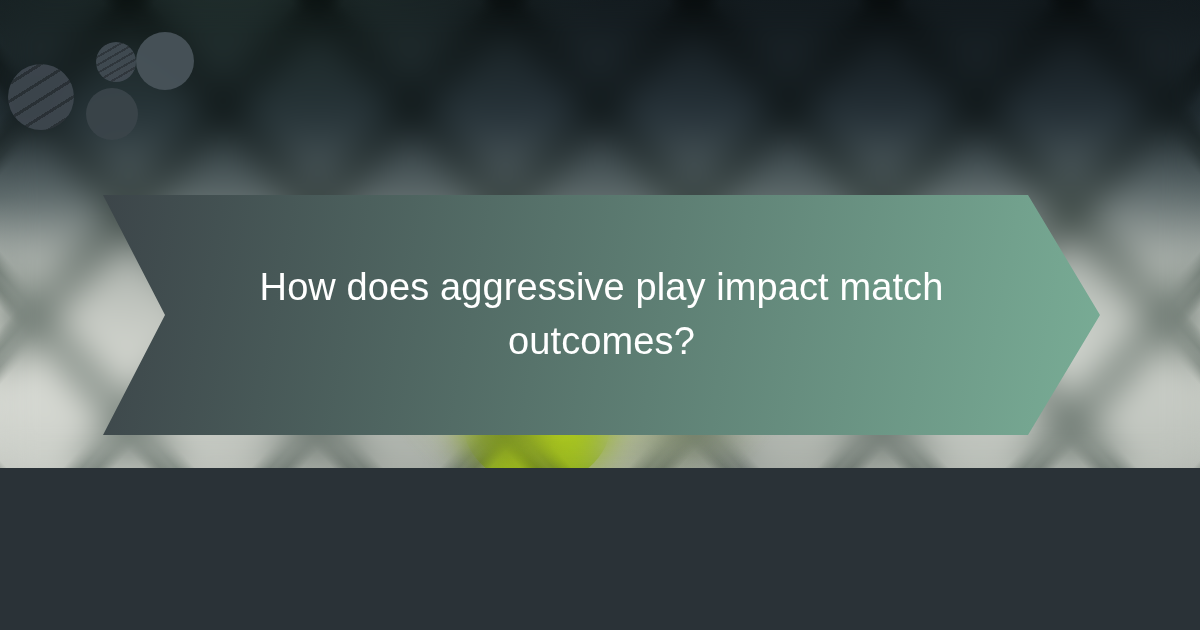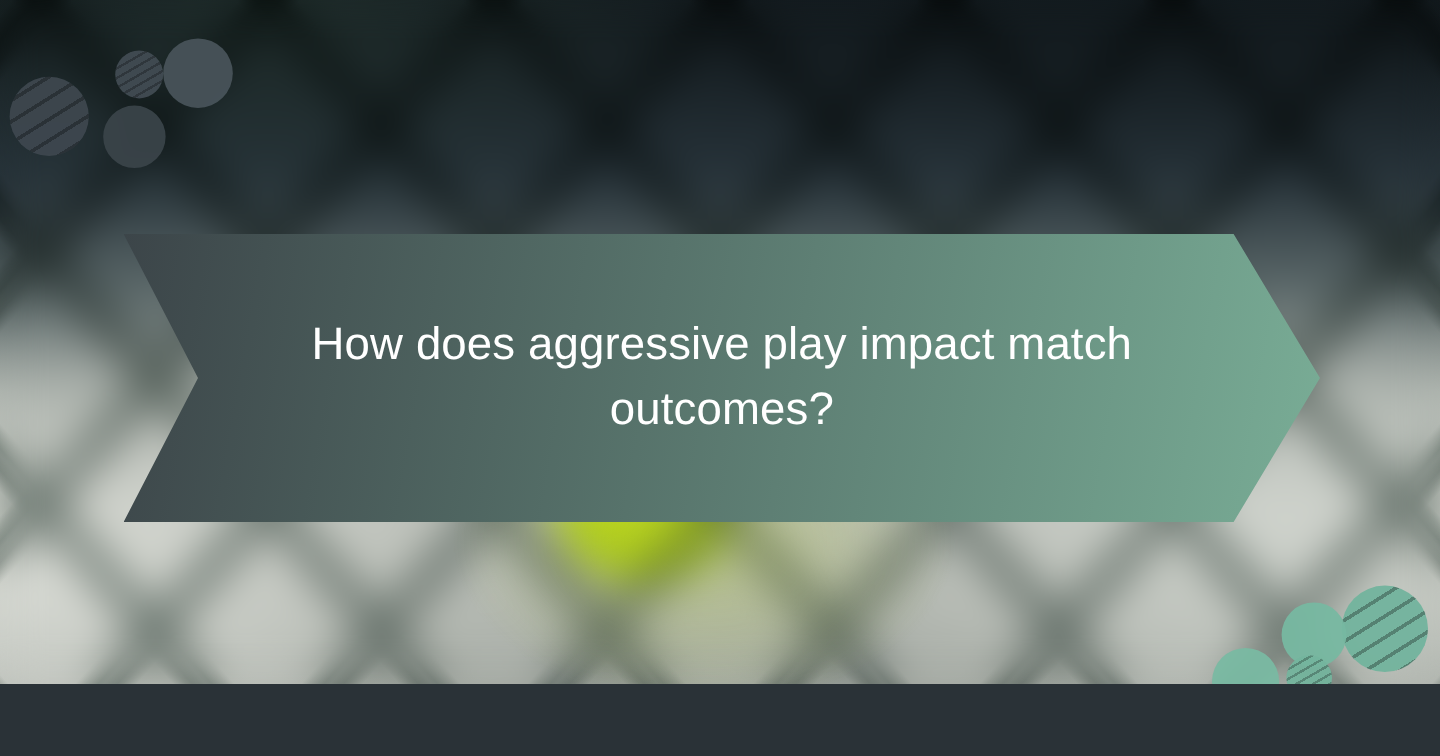--- a/index.html
+++ b/index.html
@@ -7,23 +7,23 @@
     padding: 0;
     background: #2a3237;
   }
   body {
     font-family: "Liberation Sans", sans-serif;
   }
 
   .card {
     position: relative;
     width: 1200px;
-    height: 570px;
+    height: 468px;
     overflow: hidden;
-    background: #6d28d9;
+    background: #0f172a;
   }
 
   
   .photo-wrap {
     position: absolute;
     inset: -60px;
     overflow: hidden;
   }
   .photo-base {
     position: absolute;

